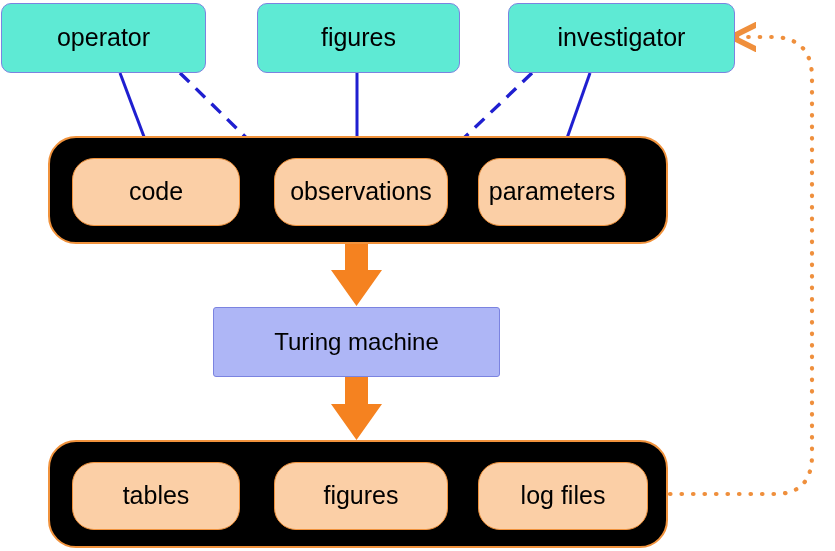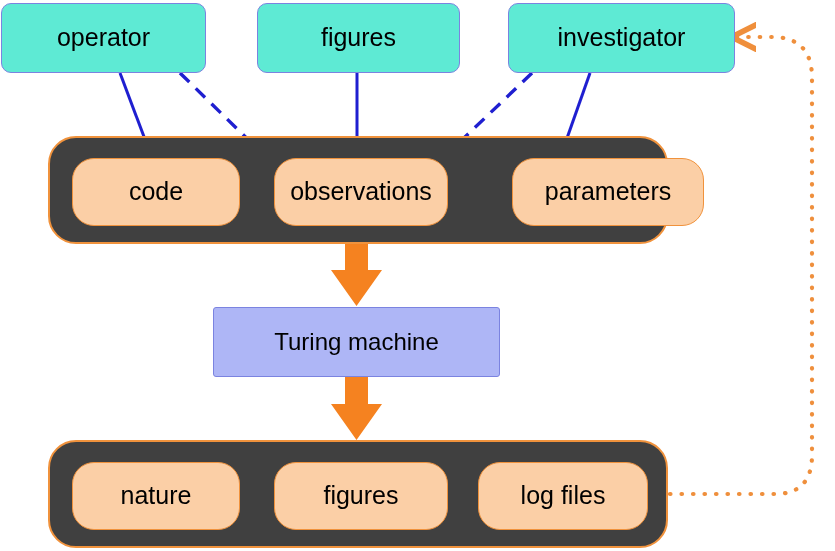--- a/index.html
+++ b/index.html
@@ -42,21 +42,21 @@
     border-radius: 10px;
     font-size: 25px;
   }
   .process-node {
     background: #aeb6f6;
     border: 1.6px solid #7b83e0;
     border-radius: 3px;
     font-size: 24px;
   }
   .group-node {
-    background: #404040;
+    background: #000000;
     border: 2px solid #f0923c;
     border-radius: 28px;
     display: block;
   }
   .item-node {
     background: #fbcfa6;
     border: 1.8px solid #f0923c;
     border-radius: 22px;
     font-size: 25px;
   }
@@ -105,32 +105,32 @@
     <span>investigator</span>
   </div>
 
   <div class="node group-node" style="left:48px; top:136px; width:620px; height:108px;">
     <div class="node item-node" style="left:22px; top:20px; width:168px; height:68px;">
       <span>code</span>
     </div>
     <div class="node item-node" style="left:224px; top:20px; width:174px; height:68px;text-align:right;">
       <span>observations</span>
     </div>
-    <div class="node item-node" style="left:428px; top:20px; width:192px; height:68px;margin-left:34px;">
+    <div class="node item-node" style="left:428px; top:20px; width:148px; height:68px;">
       <span>parameters</span>
     </div>
   </div>
 
   <div class="node process-node" style="left:213px; top:307px; width:287px; height:70px;">
     <span>Turing machine</span>
   </div>
 
   <div class="node group-node" style="left:48px; top:440px; width:620px; height:108px;">
     <div class="node item-node" style="left:22px; top:20px; width:168px; height:68px;">
-      <span>nature</span>
+      <span>tables</span>
     </div>
     <div class="node item-node" style="left:428px; top:20px; width:170px; height:68px;">
       <span>log files</span>
     </div>
     <div class="node item-node" style="left:224px; top:20px; width:174px; height:68px;">
       <span>figures</span>
     </div>
   </div>
 
 </div>

